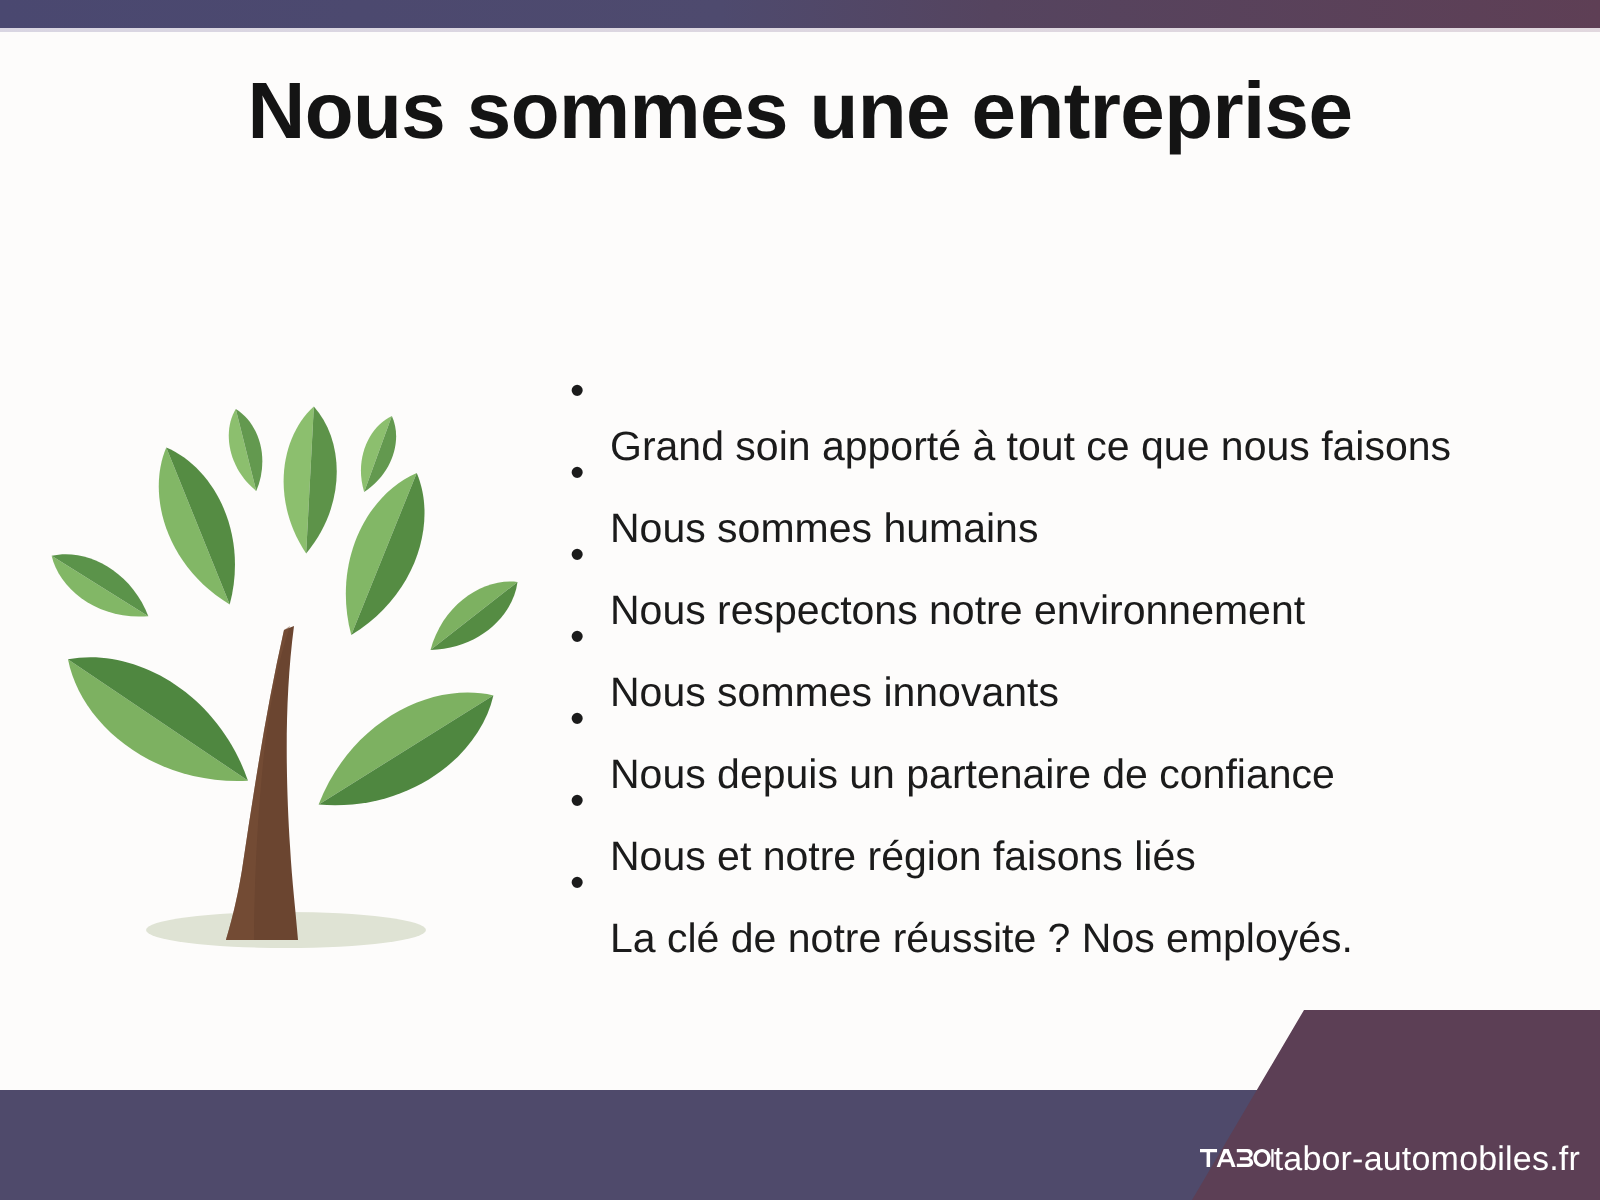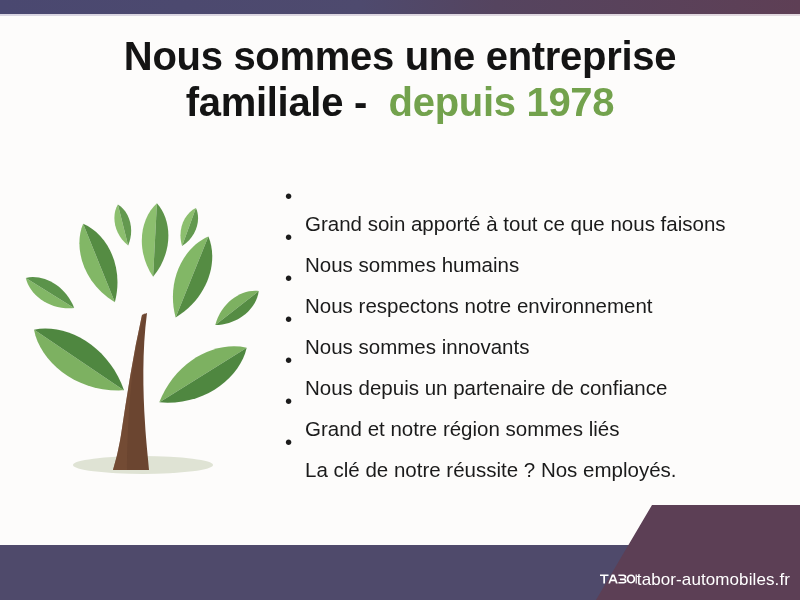--- a/index.html
+++ b/index.html
@@ -133,21 +133,20 @@
 </head>
 <body>
 
 <div id="slide">
 
   <div class="top-bar"></div>
   <div class="top-bar-hairline"></div>
 
   <div class="title-block">
     <div class="title-line">Nous sommes une entreprise</div>
-    <div class="title-line"><span>familiale -</span>&nbsp; <span class="title-accent">depuis 1978</span></div>
   </div>
 
   <div class="tree">
     <svg viewBox="0 0 255 290" width="255" height="290">
       <defs>
 
         <clipPath id="leafClipA">
             <rect x="-60" y="-90" width="60" height="180"></rect>
           </clipPath>
         <clipPath id="leafClipB">
@@ -264,21 +263,21 @@
     <li class="bullet-row">
       <span class="bullet-dot">•</span>
       <span class="bullet-text">Nous sommes innovants</span>
     </li>
     <li class="bullet-row">
       <span class="bullet-dot">•</span>
       <span class="bullet-text">Nous depuis un partenaire de confiance</span>
     </li>
     <li class="bullet-row">
       <span class="bullet-dot">•</span>
-      <span class="bullet-text">Grand et notre région sommes liés</span>
+      <span class="bullet-text">Nous et notre région faisons liés</span>
     </li>
     <li class="bullet-row">
       <span class="bullet-dot">•</span>
       <span class="bullet-text">La clé de notre réussite ? Nos employés.</span>
     </li>
   </ul>
 
   <div class="bottom-bar"></div>
   <div class="logo-badge-inner"></div>
 

